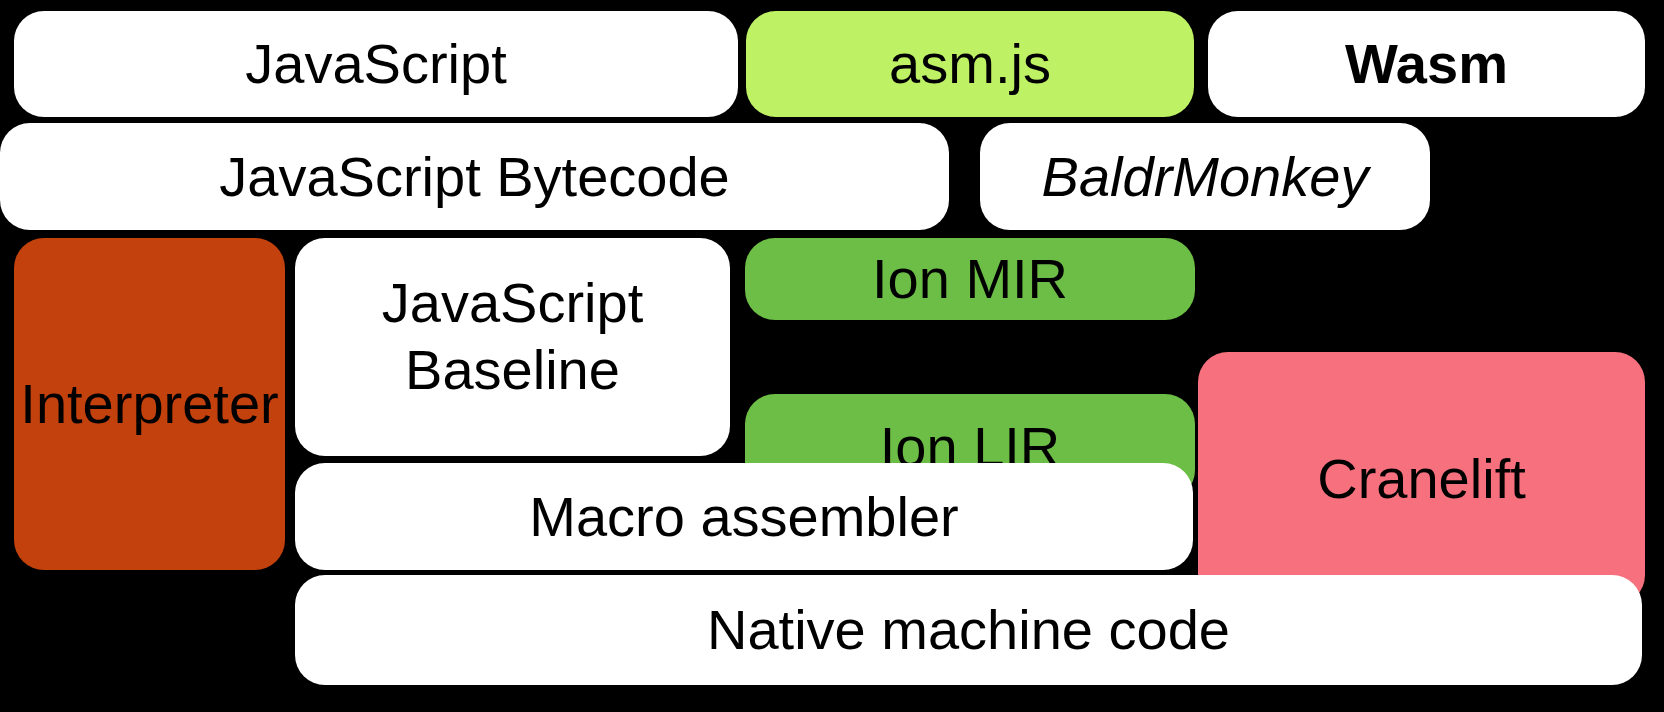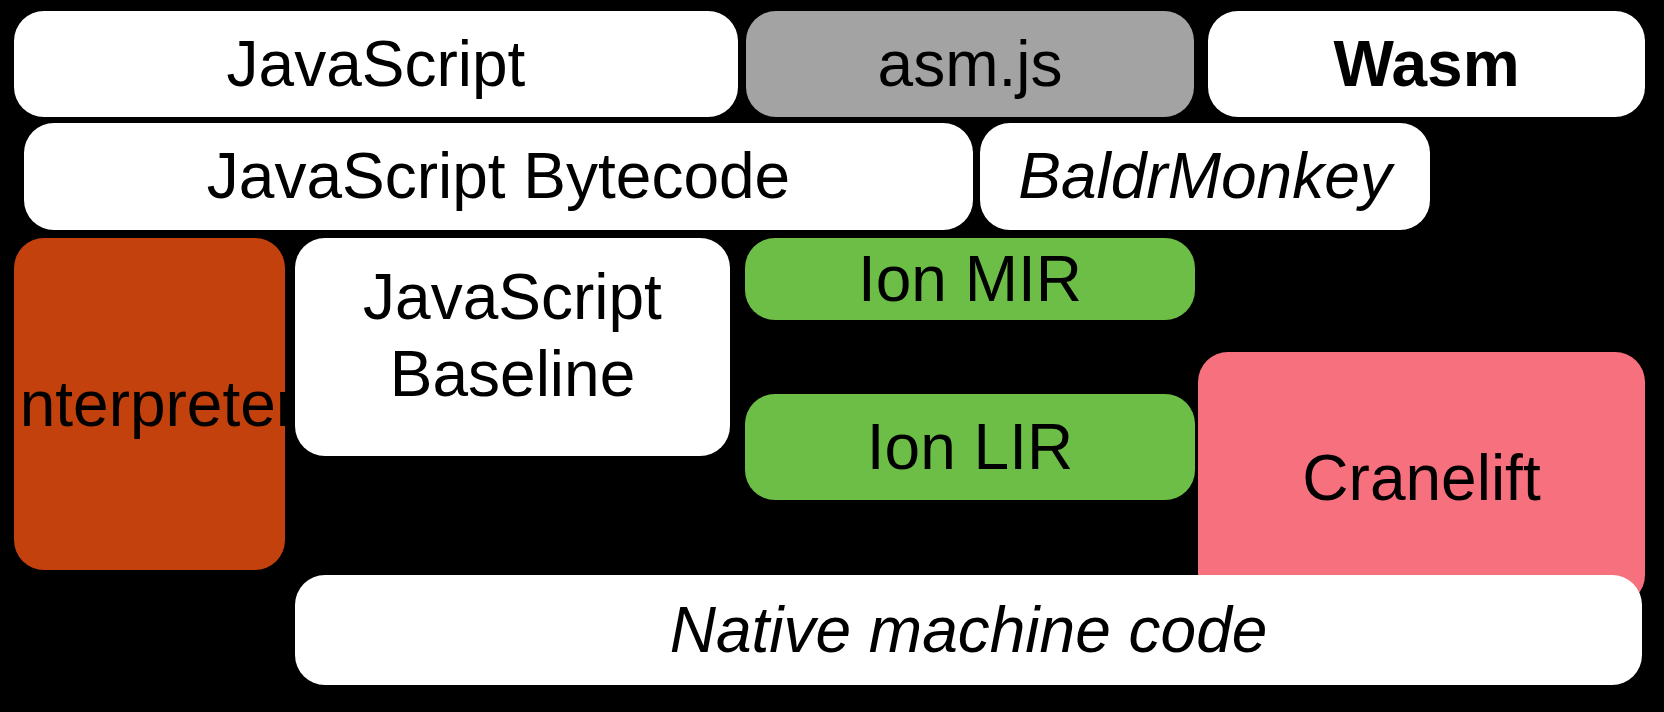--- a/index.html
+++ b/index.html
@@ -14,51 +14,52 @@
     background: #000000;
     overflow: hidden;
     font-family: "Liberation Sans", sans-serif;
   }
   .box {
     position: absolute;
     display: flex;
     align-items: center;
     justify-content: center;
     border-radius: 30px;
-    font-size: 64px;
+    font-size: 56px;
     line-height: 1.2;
     color: #000000;
     text-align: center;
     white-space: pre-line;
     box-sizing: border-box;
     background: #ffffff;
   }
   
   #b-javascript   { left: 14px;   top: 11px;  width: 724px;  height: 106px; }
   #b-asmjs        { left: 746px;  top: 11px;  width: 448px;  height: 106px; }
   #b-wasm         { left: 1208px; top: 11px;  width: 437px;  height: 106px; font-weight: bold; }
-  #b-bytecode     { left: 24px;   top: 123px; width: 949px;  height: 107px; }
+  #b-bytecode     { left: 0;   top: 123px; width: 949px;  height: 107px; }
   #b-baldrmonkey  { left: 980px;  top: 123px; width: 450px;  height: 107px; }
   #b-interpreter  { left: 14px;   top: 238px; width: 271px;  height: 332px; }
   #b-baseline     { left: 295px;  top: 238px; width: 435px;  height: 218px; padding-bottom: 22px; }
   #b-ion-mir      { left: 745px;  top: 238px; width: 450px;  height: 82px; }
   #b-ion-lir      { left: 745px;  top: 350px; width: 450px;  height: 106px; }
   #b-cranelift    { left: 1198px; top: 352px; width: 447px;  height: 253px; }
   #b-macro        { left: 295px;  top: 463px; width: 898px;  height: 107px; }
   #b-native       { left: 295px;  top: 575px; width: 1347px; height: 110px; }
 </style>
 </head>
 <body>
 
 <div class="canvas" style="background: rgb(0, 0, 0); color: rgb(0, 0, 0);">
   <div class="box" id="b-javascript" style="background: rgb(255, 255, 255);">JavaScript</div>
-  <div class="box" id="b-asmjs" style="background: #a3a3a3;">asm.js</div>
+  <div class="box" id="b-asmjs" style="background: #bef264;">asm.js</div>
   <div class="box" id="b-wasm" style="background: rgb(255, 255, 255);">Wasm</div>
   <div class="box" id="b-bytecode" style="background: rgb(255, 255, 255);">JavaScript Bytecode</div>
   <div class="box" id="b-baldrmonkey" style="background: rgb(255, 255, 255); font-style: italic;">BaldrMonkey</div>
   <div class="box" id="b-interpreter" style="background: #c2410c;">Interpreter</div>
   <div class="box" id="b-baseline" style="background: rgb(255, 255, 255);">JavaScript
 Baseline</div>
   <div class="box" id="b-ion-mir" style="background: rgb(108, 190, 70);">Ion MIR</div>
   <div class="box" id="b-ion-lir" style="background: rgb(108, 190, 70); margin-top: 44px;">Ion LIR</div>
   <div class="box" id="b-cranelift" style="background: rgb(246, 113, 125);">Cranelift</div>
-  <div class="box" id="b-native" style="background: rgb(255, 255, 255); font-style: italic;">Native machine code</div>
+  <div class="box" id="b-macro" style="background: rgb(255, 255, 255);">Macro assembler</div>
+  <div class="box" id="b-native" style="background: rgb(255, 255, 255);">Native machine code</div>
 </div>
 
 </body></html>

